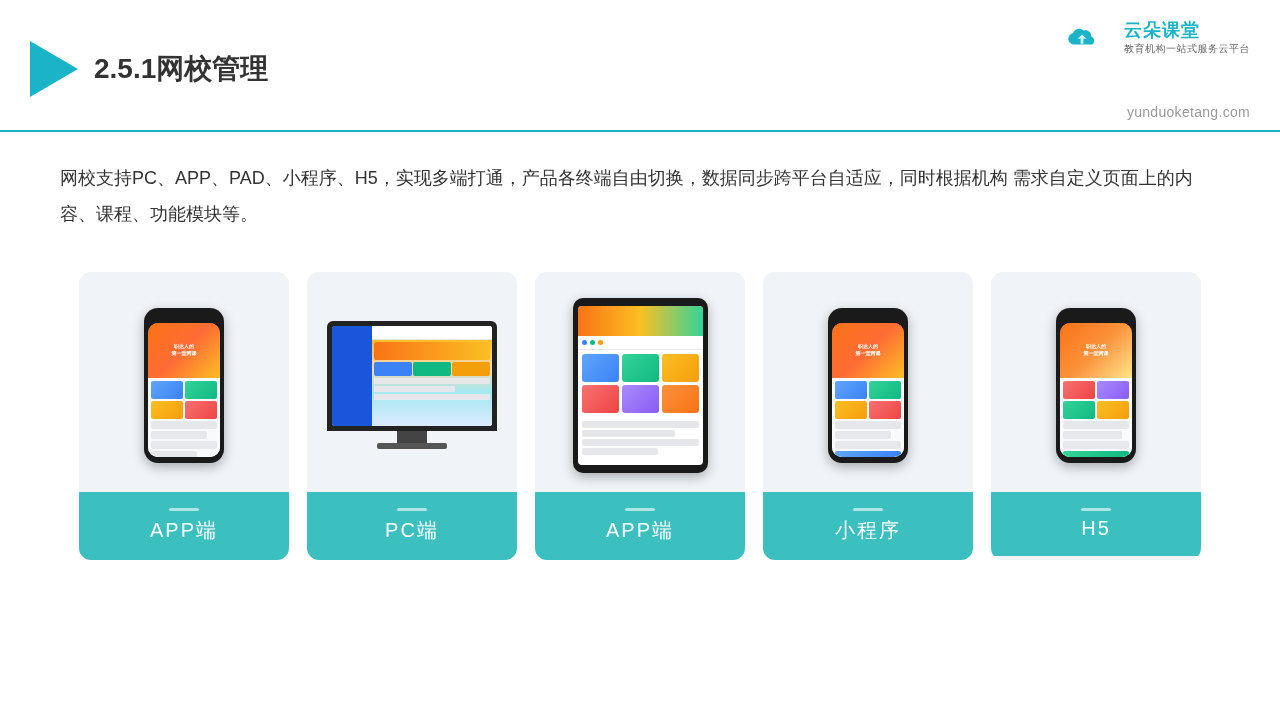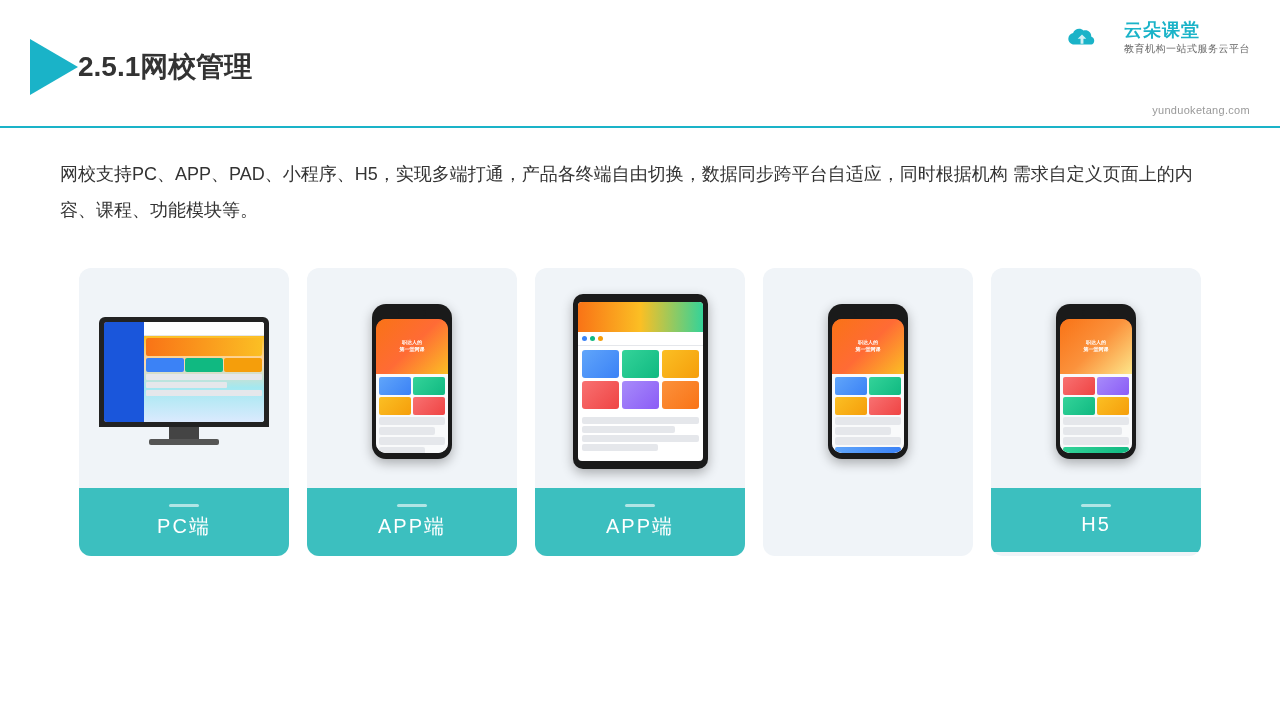--- a/index.html
+++ b/index.html
@@ -16,20 +16,21 @@
     .header {
       display: flex;
       align-items: center;
       justify-content: space-between;
       padding: 18px 30px 10px 30px;
       border-bottom: 2px solid #1ab3c8;
     }
     .header-left {
       display: flex;
       align-items: center;
+      gap: 16px;
     }
     .logo-triangle {
       width: 0;
       height: 0;
       border-top: 28px solid transparent;
       border-bottom: 28px solid transparent;
       border-left: 48px solid #1ab3c8;
     }
     .page-title {
       font-size: 28px;
@@ -42,21 +43,21 @@
       color: #1ab3c8;
       letter-spacing: 1px;
     }
     .brand-sub {
       font-size: 10px;
       color: #666;
       letter-spacing: 0.5px;
       text-align: left;
     }
     .brand-url {
-      font-size: 11px;
+      font-size: 14px;
       color: #999;
       letter-spacing: 0.3px;
       margin-top: 48px;
     }
 
     
     .description {
       padding: 28px 60px 10px 60px;
       font-size: 18px;
       color: #333;
@@ -342,20 +343,52 @@
     <span class="brand-url">yunduoketang.com</span>
   </div>
 </div>
 
 <div class="description">
   <span>网校支持PC、APP、PAD、小程序、H5，实现多端打通，产品各终端自由切换，数据同步跨平台自适应，同时根据机构
 需求自定义页面上的内容、课程、功能模块等。</span>
 </div>
 
 <div class="cards-section">
+
+  <div class="card">
+    <div class="card-image-area">
+      <div class="phone-mockup">
+        <div class="phone-body">
+          <div class="phone-notch"></div>
+          <div class="phone-screen">
+            <div class="phone-screen-banner">
+              <div class="phone-screen-banner-text">职达人的<br>第一堂网课</div>
+            </div>
+            <div class="phone-screen-body">
+              <div class="phone-grid">
+                <div class="phone-grid-item"></div>
+                <div class="phone-grid-item"></div>
+                <div class="phone-grid-item"></div>
+                <div class="phone-grid-item"></div>
+              </div>
+              <div class="phone-list-item"></div>
+              <div class="phone-list-item" style="width:85%;"></div>
+              <div class="phone-list-item"></div>
+              <div class="phone-list-item" style="width:70%;"></div>
+
+            </div>
+          </div>
+        </div>
+      </div>
+    </div>
+    <div class="card-label">
+      <div class="card-label-bar"></div>
+      <span>APP端</span>
+    </div>
+  </div>
 
   <div class="card">
     <div class="card-image-area">
       <div class="pc-monitor">
         <div class="monitor-body">
           <div class="monitor-screen">
             <div style="display:flex; height:100%;">
               <div class="monitor-sidebar"></div>
               <div class="monitor-main">
                 <div class="monitor-nav"></div>
@@ -380,52 +413,20 @@
     </div>
     <div class="card-label">
       <div class="card-label-bar"></div>
       <span>PC端</span>
     </div>
   </div>
 
   <div class="card">
     <div class="card-image-area">
       <div class="phone-mockup">
-        <div class="phone-body">
-          <div class="phone-notch"></div>
-          <div class="phone-screen">
-            <div class="phone-screen-banner">
-              <div class="phone-screen-banner-text">职达人的<br>第一堂网课</div>
-            </div>
-            <div class="phone-screen-body">
-              <div class="phone-grid">
-                <div class="phone-grid-item"></div>
-                <div class="phone-grid-item"></div>
-                <div class="phone-grid-item"></div>
-                <div class="phone-grid-item"></div>
-              </div>
-              <div class="phone-list-item"></div>
-              <div class="phone-list-item" style="width:85%;"></div>
-              <div class="phone-list-item"></div>
-              <div class="phone-list-item" style="width:70%;"></div>
-
-            </div>
-          </div>
-        </div>
-      </div>
-    </div>
-    <div class="card-label">
-      <div class="card-label-bar"></div>
-      <span>APP端</span>
-    </div>
-  </div>
-
-  <div class="card">
-    <div class="card-image-area">
-      <div class="phone-mockup">
         <div class="tablet-body">
           <div class="tablet-screen">
             <div class="tablet-screen-top"></div>
             <div class="tablet-screen-nav">
               <div class="tablet-nav-dot"></div>
               <div class="tablet-nav-dot" style="background:#10b981;"></div>
               <div class="tablet-nav-dot" style="background:#f59e0b;"></div>
             </div>
             <div class="tablet-content">
               <div class="tablet-card-item"></div>
@@ -469,20 +470,24 @@
               </div>
               <div class="phone-list-item"></div>
               <div class="phone-list-item" style="width:85%;"></div>
               <div class="phone-list-item"></div>
               <div style="height:12px; background:linear-gradient(90deg,#60a5fa,#3b82f6); border-radius:2px; margin:2px 0;"></div>
 
             </div>
           </div>
         </div>
       </div>
+    </div>
+    <div class="card-label">
+      <div class="card-label-bar"></div>
+      <span>小程序</span>
     </div>
   </div>
 
   <div class="card">
     <div class="card-image-area">
       <div class="phone-mockup">
         <div class="phone-body">
           <div class="phone-notch"></div>
           <div class="phone-screen">
             <div class="phone-screen-banner" style="background: linear-gradient(135deg, #f97316 0%, #fb923c 50%, #fde68a 100%);">

